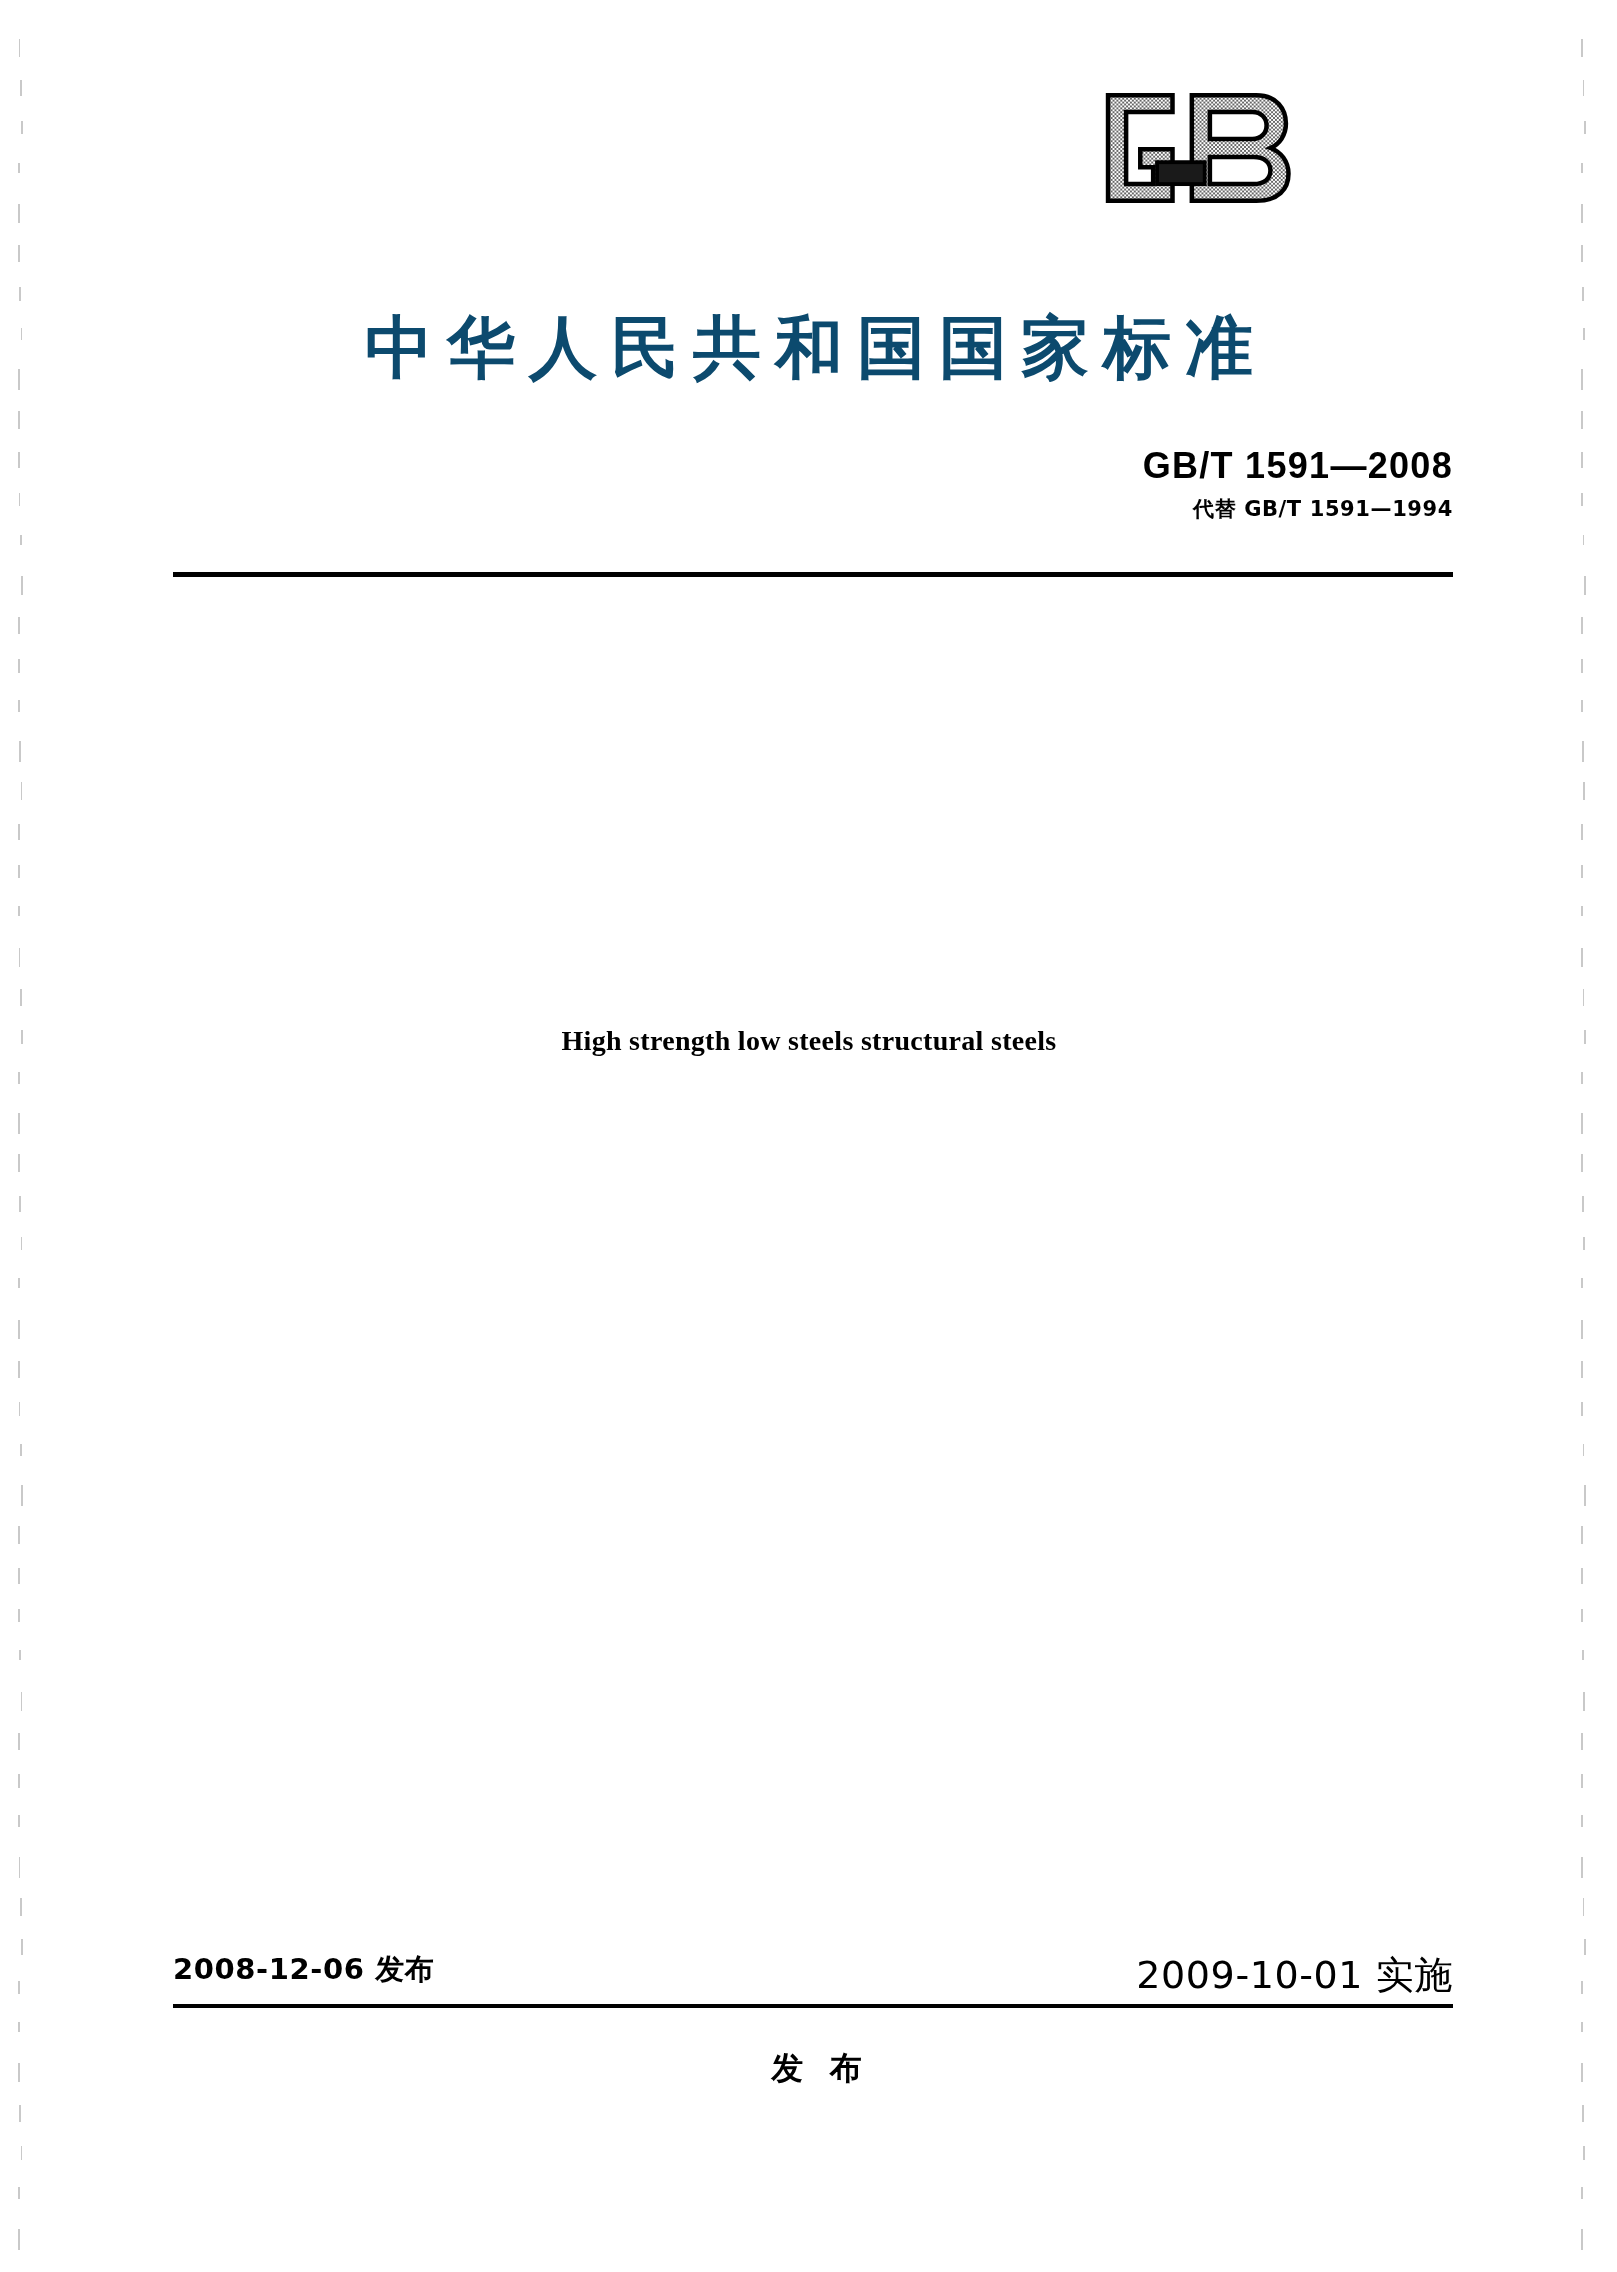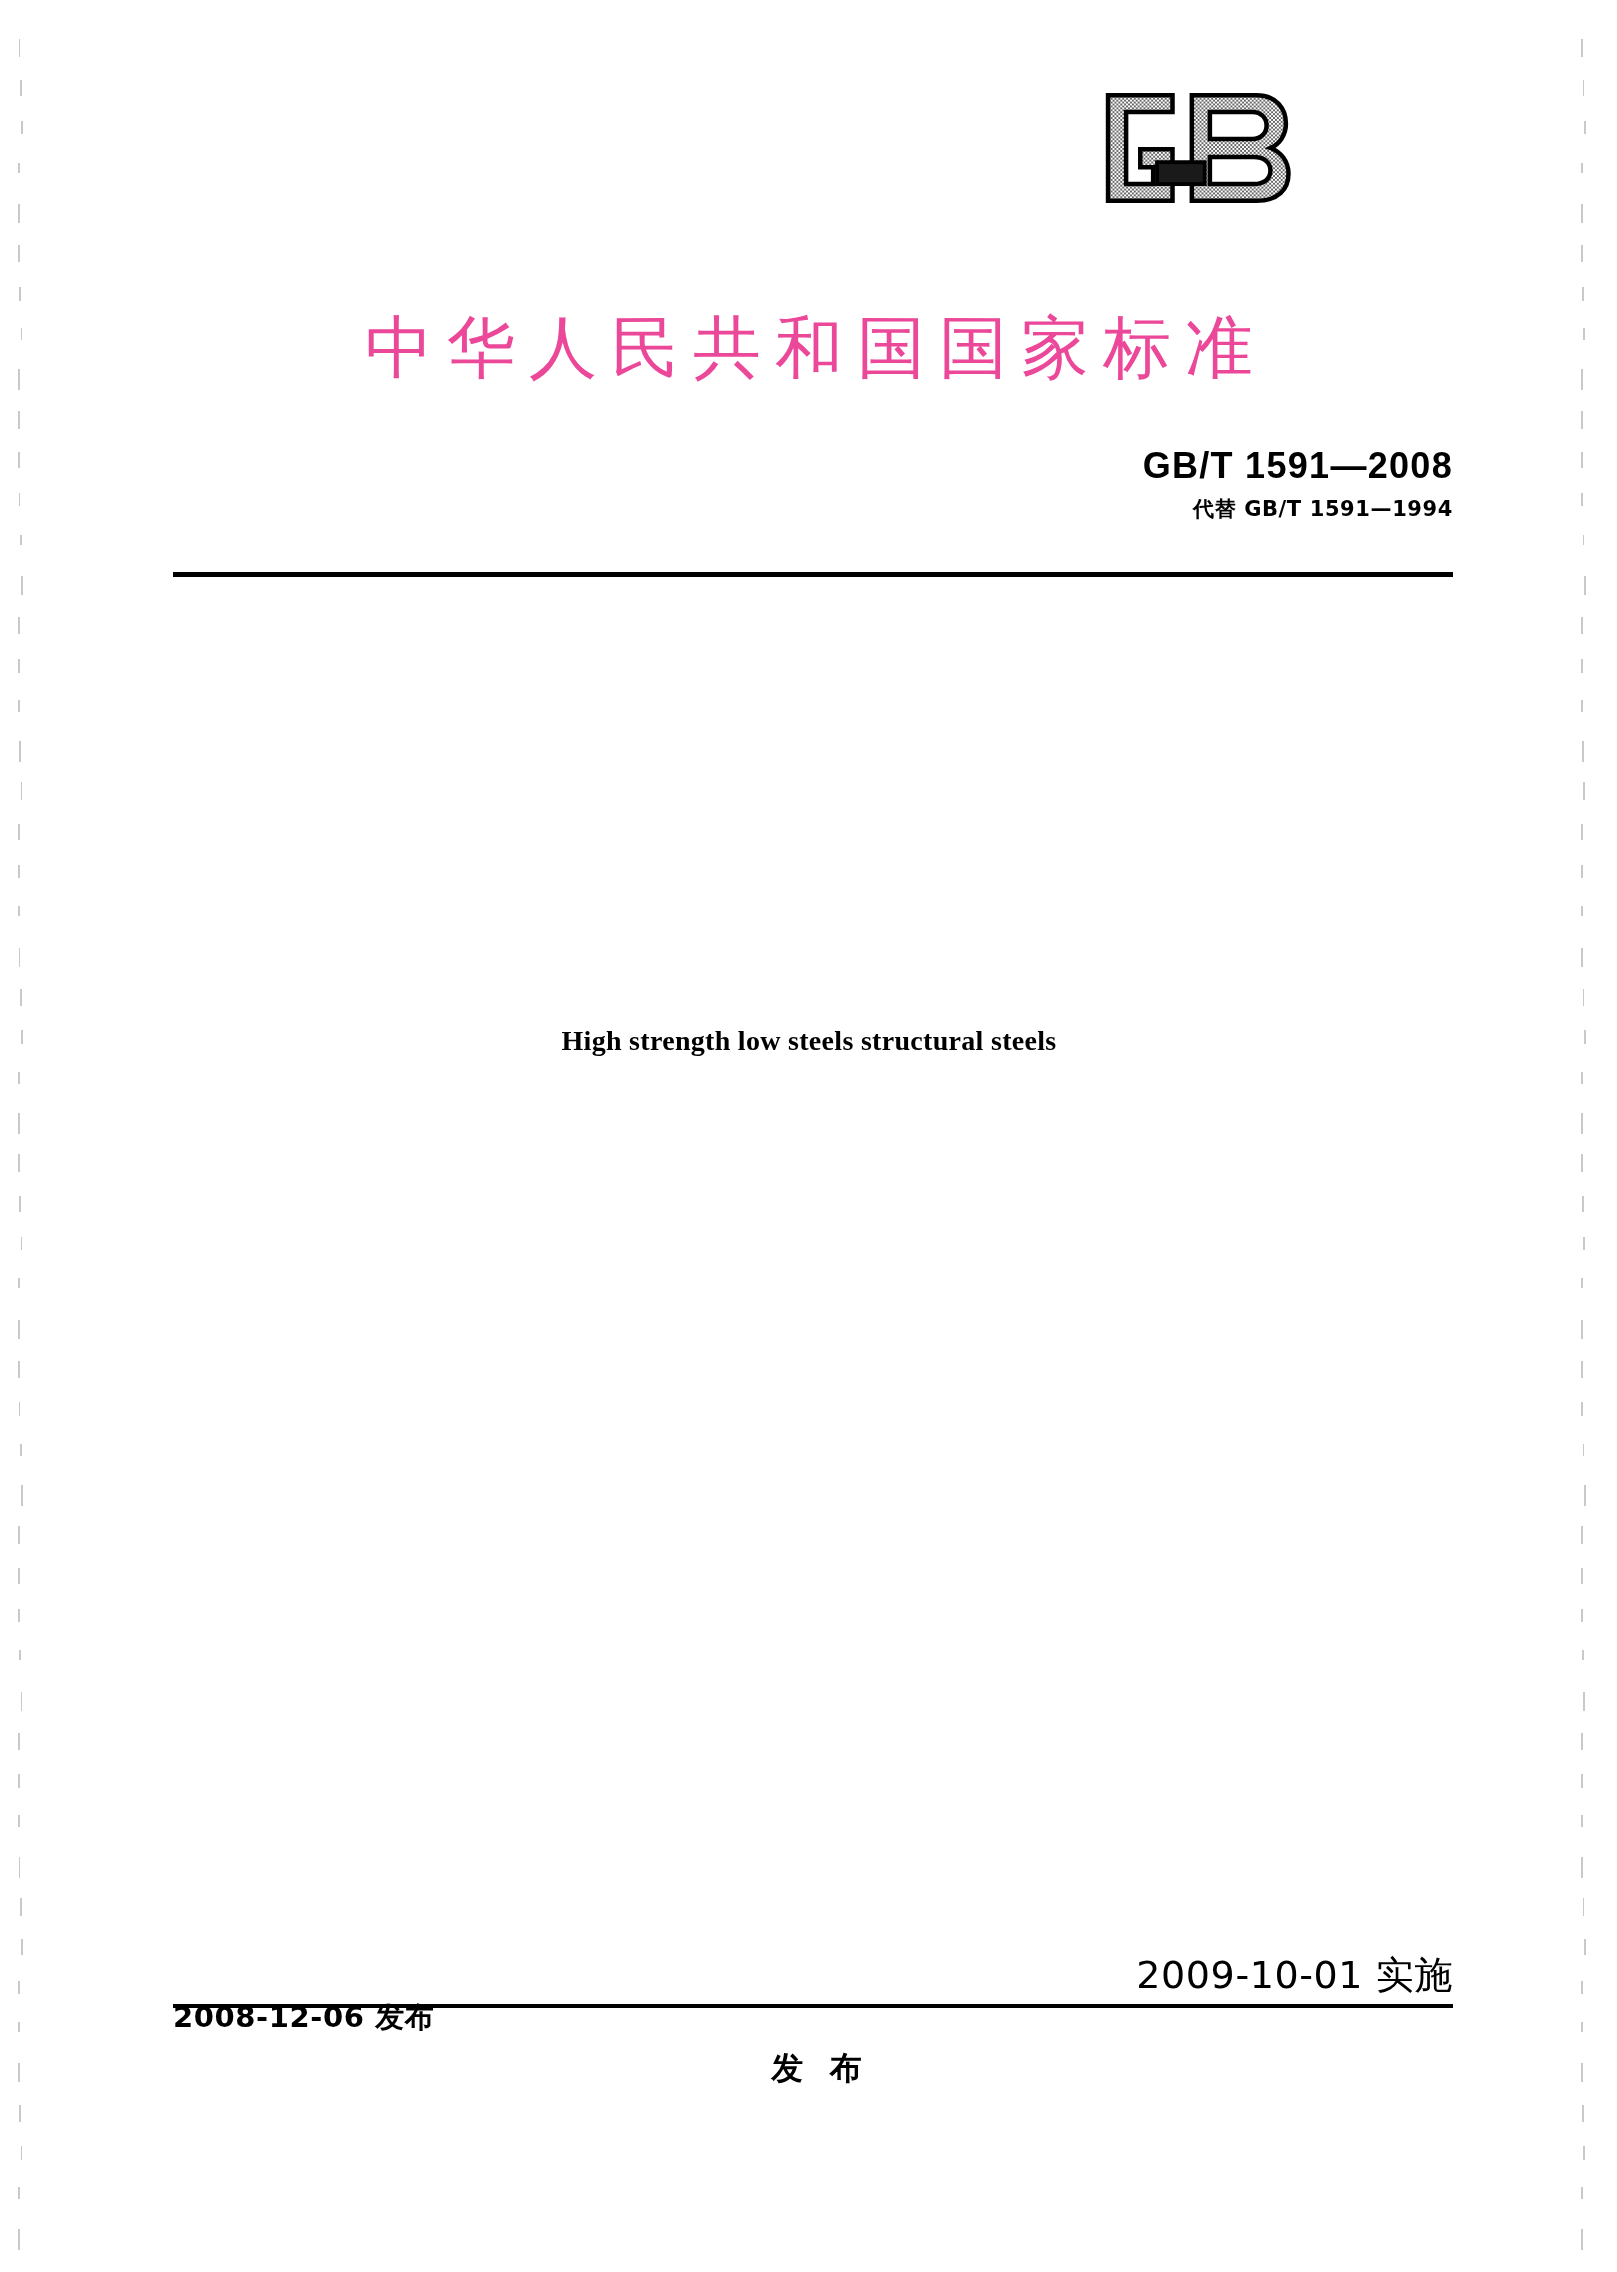--- a/index.html
+++ b/index.html
@@ -60,25 +60,25 @@
   .gb-logo svg { display: block; width: 100%; height: 100%; }
 
   
   .cn-title {
     position: absolute;
     left: 0;
     right: 0;
     top: 303px;
     text-align: center;
     font-family: "DejaVu Sans", sans-serif;
-    font-weight: normal;
+    font-weight: bold;
     font-size: 68px;
     letter-spacing: 14px;
     text-indent: 14px;
-    color: #ec4899;
+    color: #0c4a6e;
   }
 
   
   .std-no {
     position: absolute;
     right: 165px;
     top: 445px;
     text-align: right;
   }
   .std-no .main {
@@ -138,21 +138,20 @@
   }
   .date-row .issue {
     position: absolute;
     left: 0;
     top: 0;
     font-family: "DejaVu Sans", sans-serif;
     font-weight: bold;
     font-size: 29px;
     letter-spacing: 0.6px;
     white-space: nowrap;
-    margin-top: 48px;
   }
   .date-row .effective {
     position: absolute;
     right: 0;
     top: 0;
     font-family: "DejaVu Sans", sans-serif;
     font-weight: normal;
     font-size: 38px;
     letter-spacing: 0.6px;
     white-space: nowrap;

